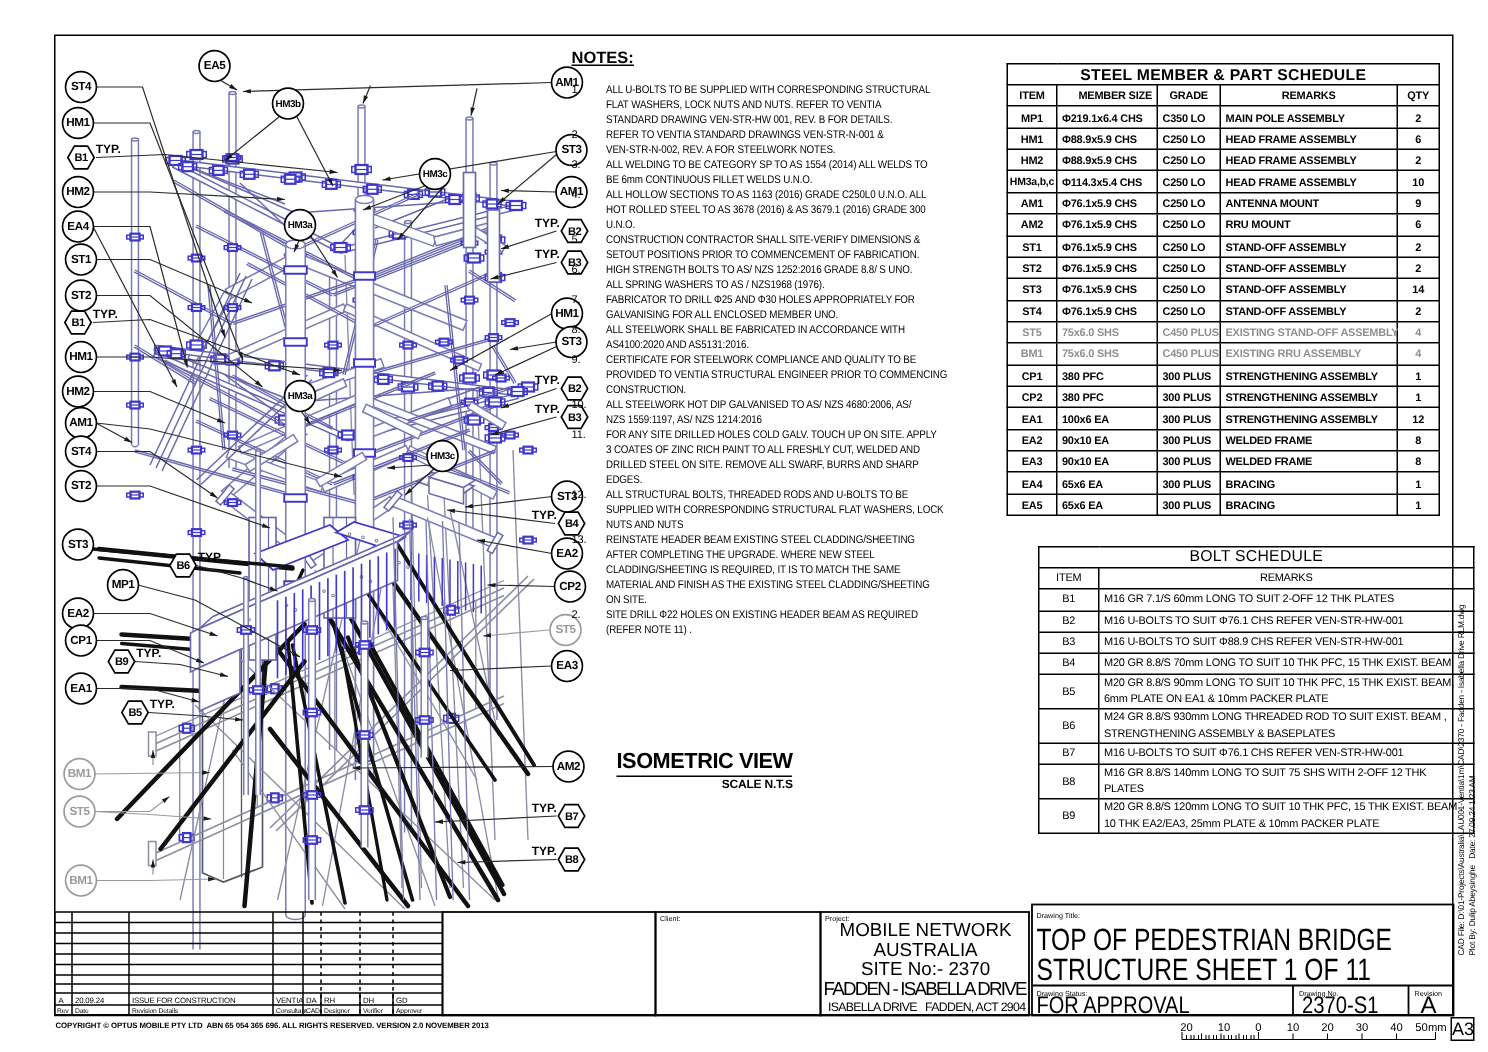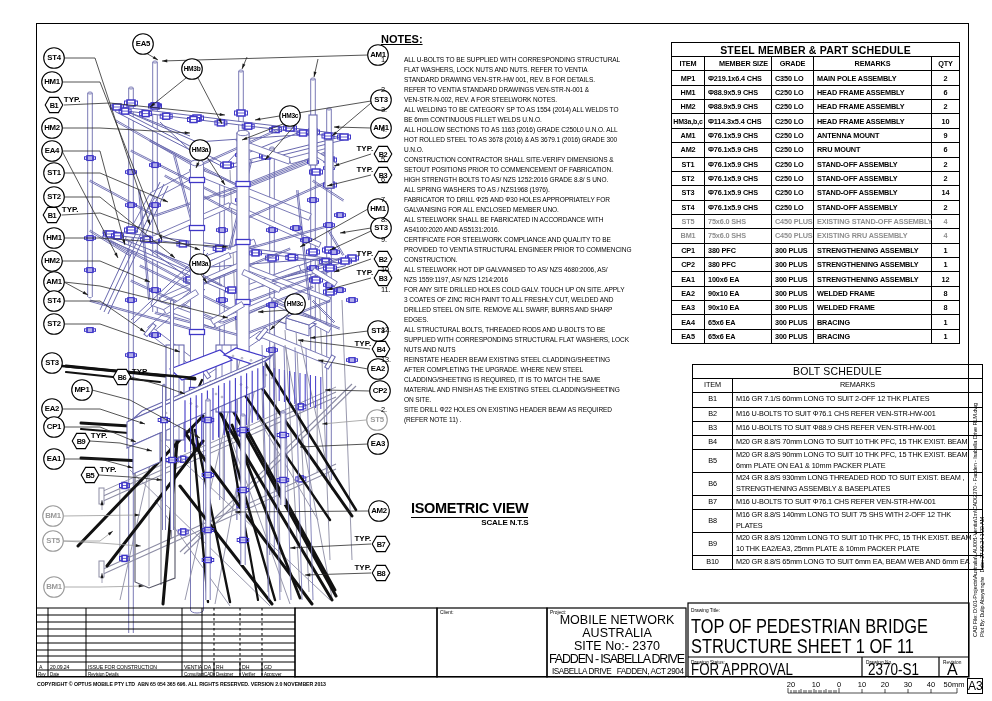--- a/index.html
+++ b/index.html
@@ -1780,24 +1780,20 @@
           <td>M16 U-BOLTS TO SUIT Φ76.1 CHS REFER VEN-STR-HW-001</td>
         </tr>
 <tr>
           <td class="c">B8</td>
           <td>M16 GR 8.8/S 140mm LONG TO SUIT 75 SHS WITH 2-OFF 12 THK<br>PLATES</td>
         </tr>
 <tr>
           <td class="c">B9</td>
           <td>M20 GR 8.8/S 120mm LONG TO SUIT 10 THK PFC, 15 THK EXIST. BEAM ,<br>10 THK EA2/EA3, 25mm PLATE &amp; 10mm PACKER PLATE</td>
         </tr>
-<tr>
-          <td class="c">B10</td>
-          <td>M20 GR 8.8/S 65mm LONG TO SUIT 6mm EA, BEAM WEB AND 6mm EA</td>
-        </tr>
 </tbody>
     </table>
 </div>
 
 <svg class="abs" style="left:0;top:0;" width="992" height="701" viewBox="0 0 992 701">
   <g stroke="#000" stroke-width="1" fill="none">
     <rect x="36.5" y="608" width="258.5" height="69"></rect>
     <line x1="36.5" y1="662" x2="295" y2="662"></line>
     <line x1="36.5" y1="670" x2="295" y2="670"></line>
     <line x1="36.5" y1="615" x2="295" y2="615"></line>

